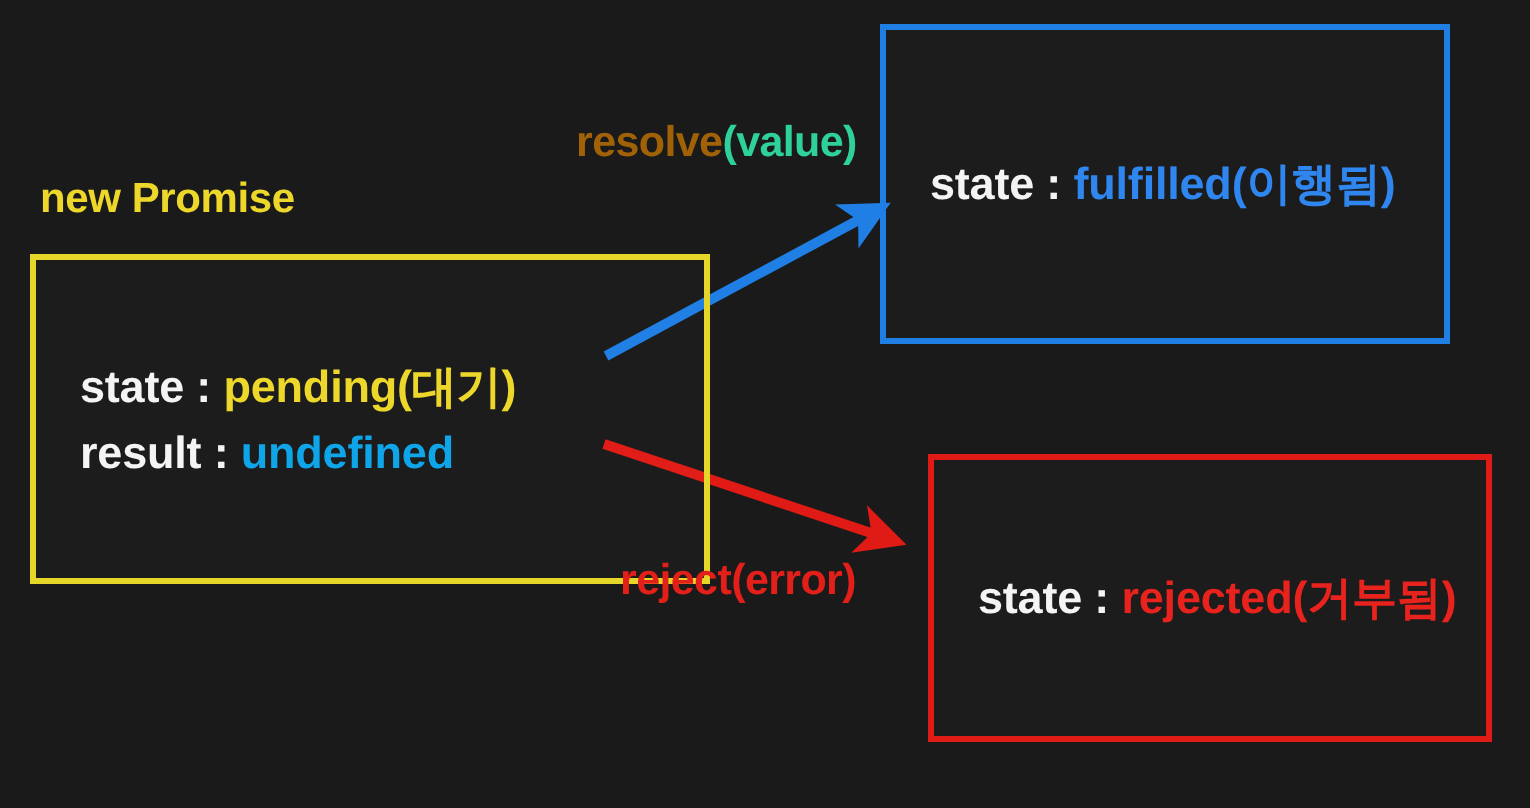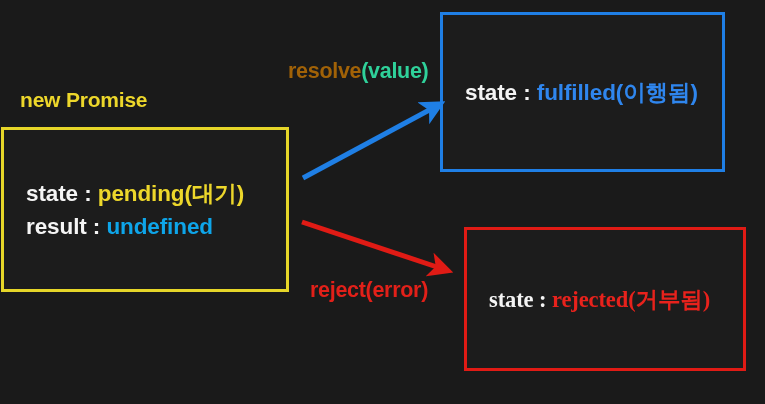--- a/index.html
+++ b/index.html
@@ -24,26 +24,26 @@
     background: rgba(255,255,255,0.012);
   }
   .state-box .inner {
     position: absolute;
     left: 22px;
     right: 10px;
     top: 50%;
     transform: translateY(-50%);
   }
 
-  #pending-box  { left: 1px;  top: 127px; width: 288px; height: 165px;
+  #pending-box  { left: 15px;  top: 127px; width: 340px; height: 165px;
                   border: 3px solid #e6d629; }
   #fulfilled-box{ left: 440px; top: 12px;  width: 285px; height: 160px;
                   border: 3px solid #1f7fe5; }
   #rejected-box { left: 464px; top: 227px; width: 282px; height: 144px;
-                  border: 3px solid #e01b15; font-family: Liberation Serif, serif; }
+                  border: 3px solid #e01b15; }
 
   
   .rough::before {
     content: "";
     position: absolute;
     left: -1px; right: -1px; top: -1px; bottom: -1px;
     border: 1px solid currentColor;
     opacity: .35;
     pointer-events: none;
   }

